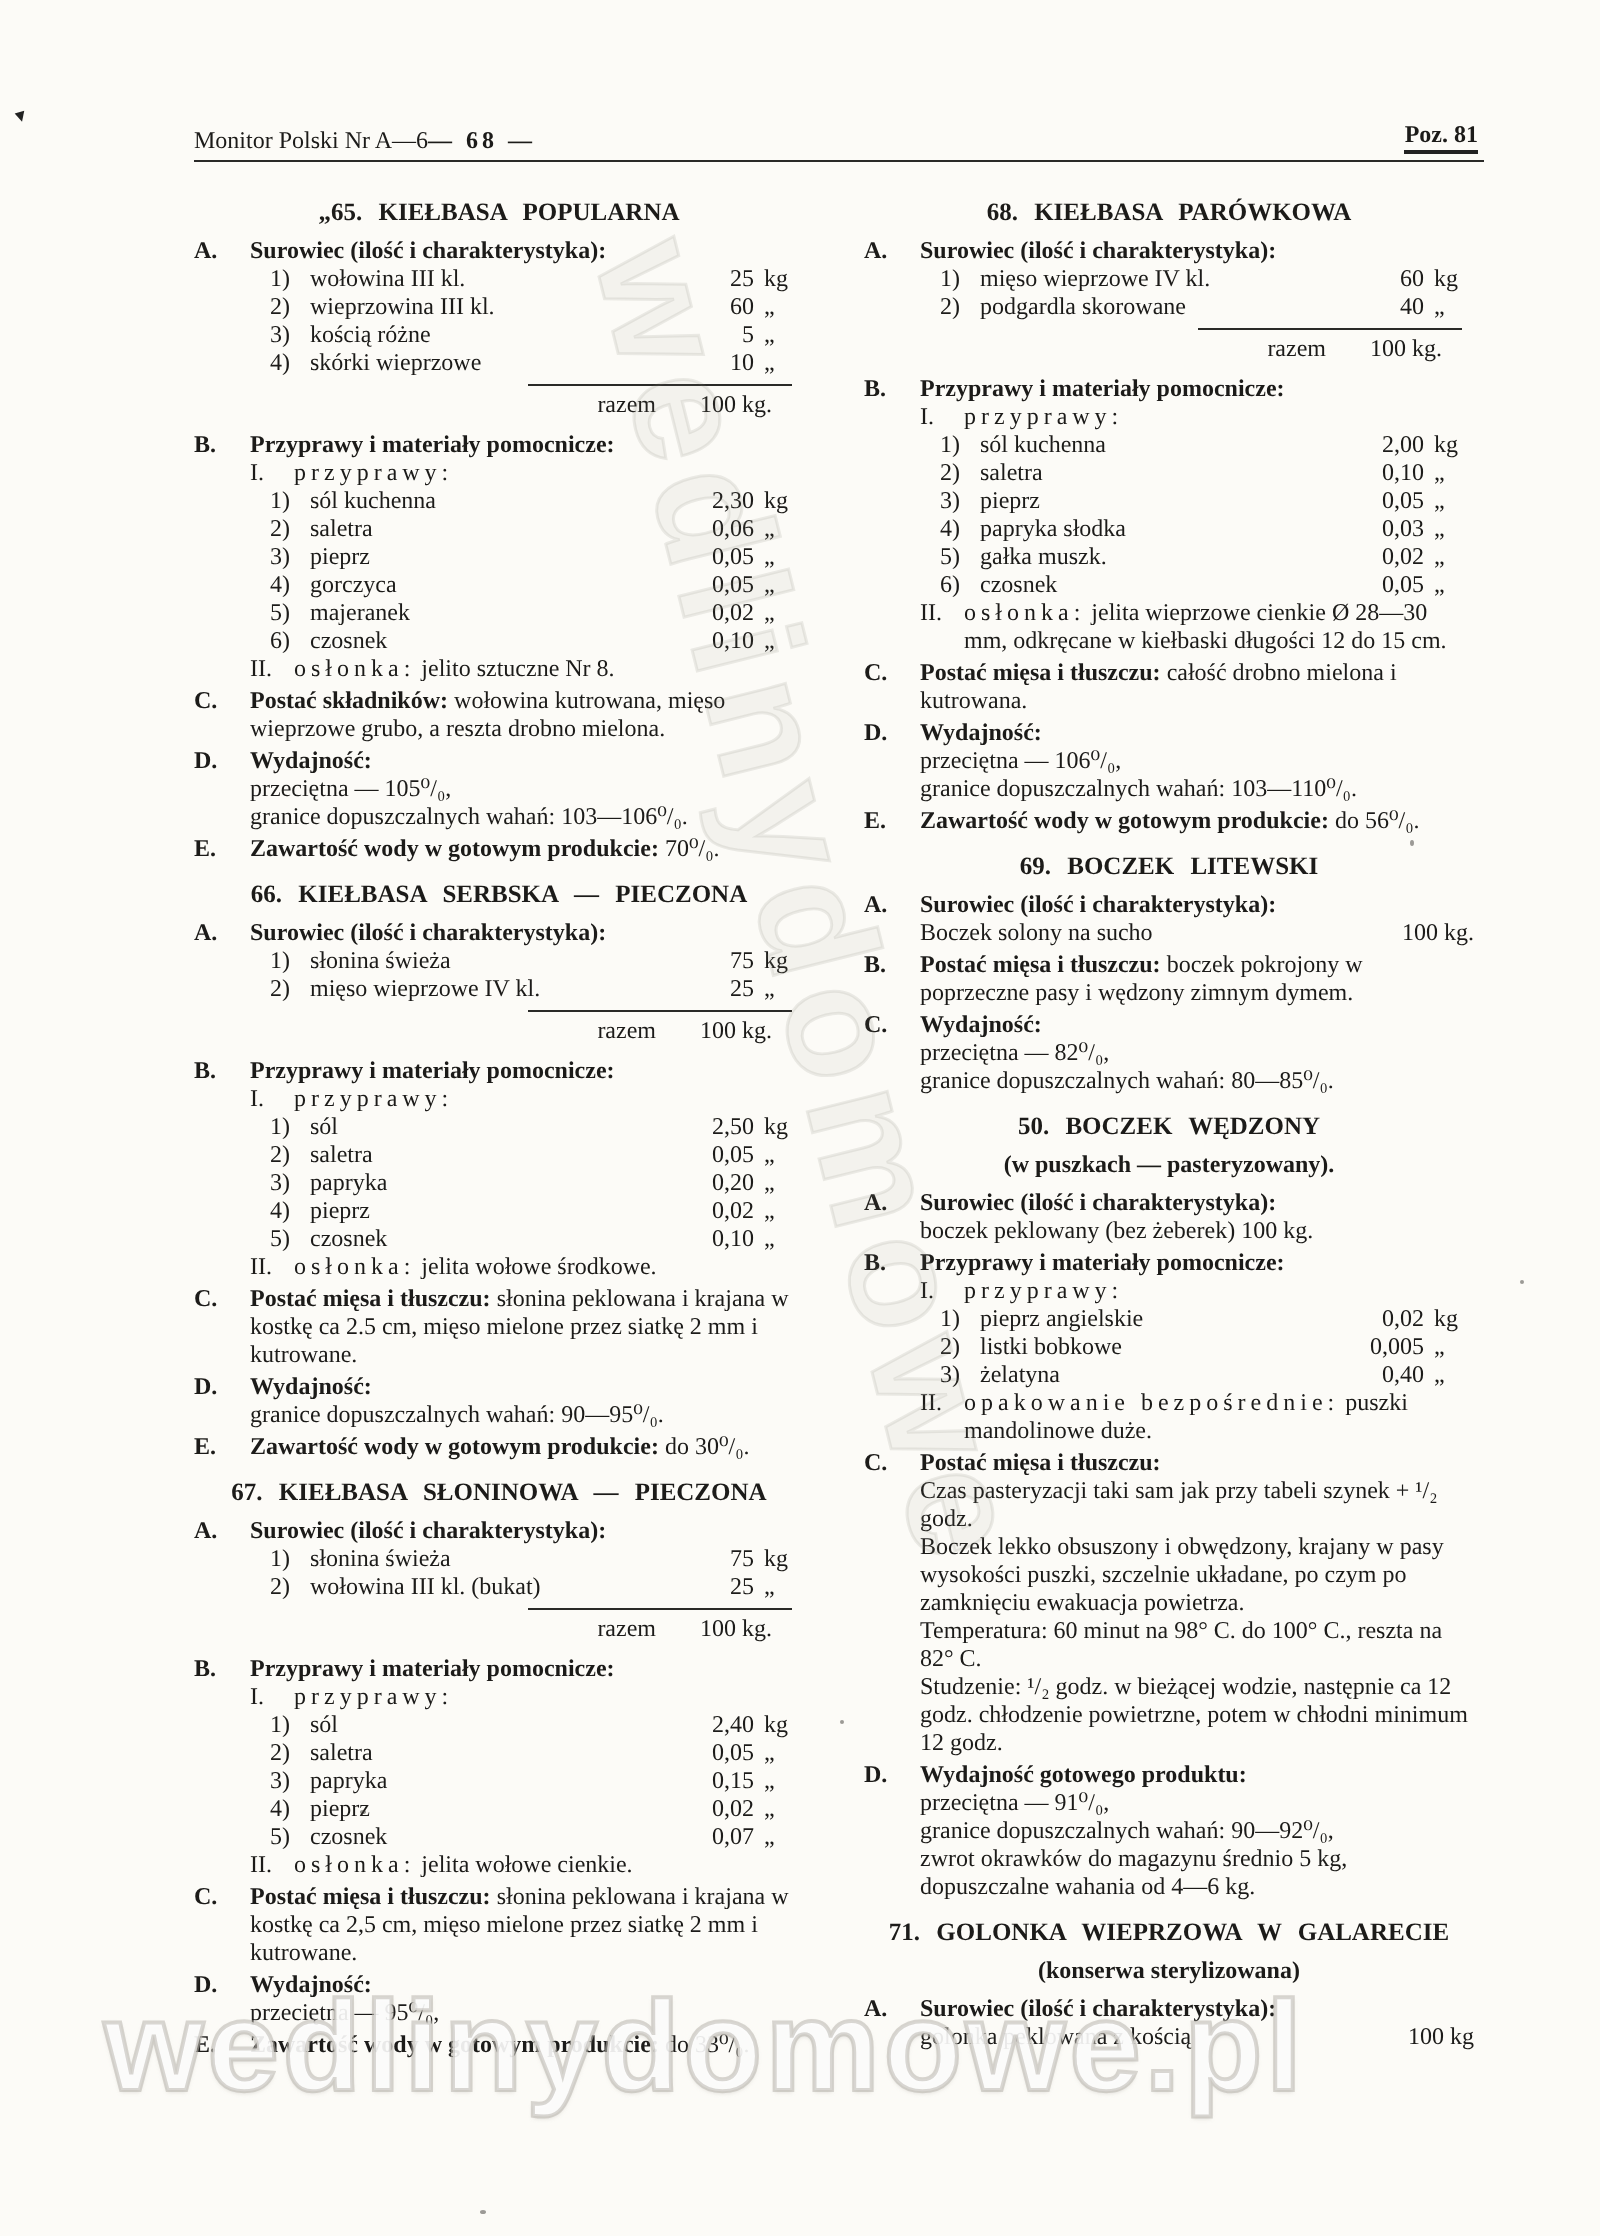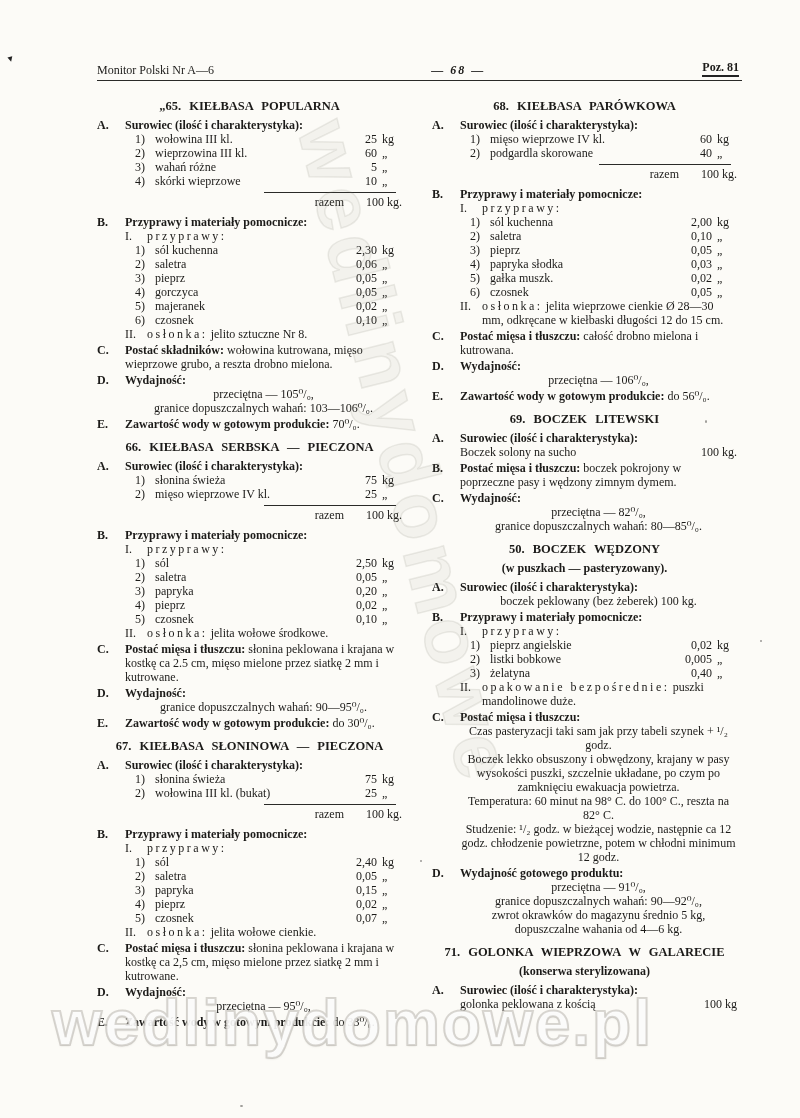--- a/index.html
+++ b/index.html
@@ -1,21 +1,21 @@
 <!DOCTYPE html>
 <html><head>
 <meta charset="utf-8">
 <style>
   html,body{margin:0;padding:0;background:#e8e6e0;}
   .page{position:relative;width:800px;height:1118px;background:#fcfbf7;overflow:hidden;
         font-family:"Liberation Serif","DejaVu Serif",serif;color:#1c1b19;font-size:12px;line-height:14px;}
   
   .hdr{position:absolute;top:60px;left:97px;width:642px;display:flex;align-items:flex-end;}
   .hdr .journal{flex:none;}
-  .hdr .pgnum{flex:1;text-align:center;font-weight:700;letter-spacing:2px;font-style:italic;}
+  .hdr .pgnum{flex:1;text-align:left;font-weight:700;letter-spacing:2px;}
   .hdr .poz{flex:none;font-weight:700;border-bottom:2px solid #222;padding-bottom:1px;}
   .hdr-rule{position:absolute;top:80px;left:97px;width:645px;border-top:1.6px solid #2a2a28;}
   
   .cols{position:absolute;top:90px;left:97px;width:640px;display:flex;gap:30px;}
   .col{width:305px;}
   .sec-h{text-align:center;font-weight:700;font-size:12.5px;word-spacing:5px;margin:9px 0 5px;}
   .sec-sub{text-align:center;font-weight:700;margin:0 0 5px;}
   .li{display:flex;margin-top:2px;}
   .let{width:28px;flex:none;font-weight:700;}
   .body{flex:1;}
@@ -24,23 +24,23 @@
   .rn{width:22px;flex:none;}
   .rombody{flex:1;}
   .spaced{letter-spacing:2.5px;margin-top:36px;}
   .ing{display:flex;margin-left:38px;}
   .ing.nonum{margin-left:28px;}
   .inum{width:20px;flex:none;}
   .iname{flex:1;}
   .ival{flex:none;min-width:34px;text-align:right;}
   .iunit{flex:none;width:20px;padding-left:5px;}
   .sumrule{margin:4px 6px 2px auto;width:132px;border-top:1.3px solid #2a2a28;}
-  .razem{text-align:right;margin:2px 0 6px;}
+  .razem{text-align:right;margin:2px 16px 6px;}
   .rzl{margin-right:22px;}
-  .p{margin-left:28px;text-align:center;}
+  .p{margin-left:28px;}
   
   .wm-bottom{position:absolute;left:52px;top:1016px;width:740px;
     font-family:"Liberation Sans","DejaVu Sans",sans-serif;font-weight:700;font-size:64px;letter-spacing:2px;
     color:rgba(255,255,255,0.88);-webkit-text-stroke:2px rgba(185,182,175,0.55);
     text-shadow:0 1px 2px rgba(160,158,150,0.35);pointer-events:none;}
   .wm-diag{position:absolute;left:330px;top:120px;transform:rotate(76deg);transform-origin:top left;
     font-family:"Liberation Sans","DejaVu Sans",sans-serif;font-weight:700;font-size:78px;letter-spacing:6px;
     color:rgba(130,125,115,0.07);-webkit-text-stroke:1.5px rgba(130,125,115,0.14);pointer-events:none;}
   .corner-mark{position:absolute;left:8px;top:52px;font-size:10px;color:#222;transform:rotate(-15deg);}
   .speck{position:absolute;background:rgba(60,58,54,0.5);border-radius:50%;}
@@ -72,21 +72,21 @@
           <span class="iunit">kg</span>
         </div>
         <div class="ing">
           <span class="inum">2)</span>
           <span class="iname">wieprzowina III kl.</span>
           <span class="ival">60</span>
           <span class="iunit">„</span>
         </div>
         <div class="ing">
           <span class="inum">3)</span>
-          <span class="iname">wahań różne</span>
+          <span class="iname">kością różne</span>
           <span class="ival">5</span>
           <span class="iunit">„</span>
         </div>
         <div class="ing">
           <span class="inum">4)</span>
           <span class="iname">skórki wieprzowe</span>
           <span class="ival">10</span>
           <span class="iunit">„</span>
         </div>
         <div class="sumrule"></div>
@@ -372,20 +372,21 @@
         </div>
         <div class="li">
           <span class="let">C.</span>
           <span class="body"><b class="lbl">Postać mięsa i tłuszczu:</b> <span class="txt">całość drobno mielona i kutrowana.</span></span>
         </div>
         <div class="li">
           <span class="let">D.</span>
           <span class="body"><b class="lbl">Wydajność:</b> </span>
         </div>
         <div class="p">przeciętna — 106⁰/₀,</div>
+        <div class="p">granice dopuszczalnych wahań: 103—110⁰/₀.</div>
         <div class="li">
           <span class="let">E.</span>
           <span class="body"><b class="lbl">Zawartość wody w gotowym produkcie:</b> <span class="txt">do 56⁰/₀.</span></span>
         </div>
         <div class="sec-h">69. BOCZEK LITEWSKI</div>
         <div class="li">
           <span class="let">A.</span>
           <span class="body"><b class="lbl">Surowiec (ilość i charakterystyka):</b> </span>
         </div>
         <div class="ing nonum">

